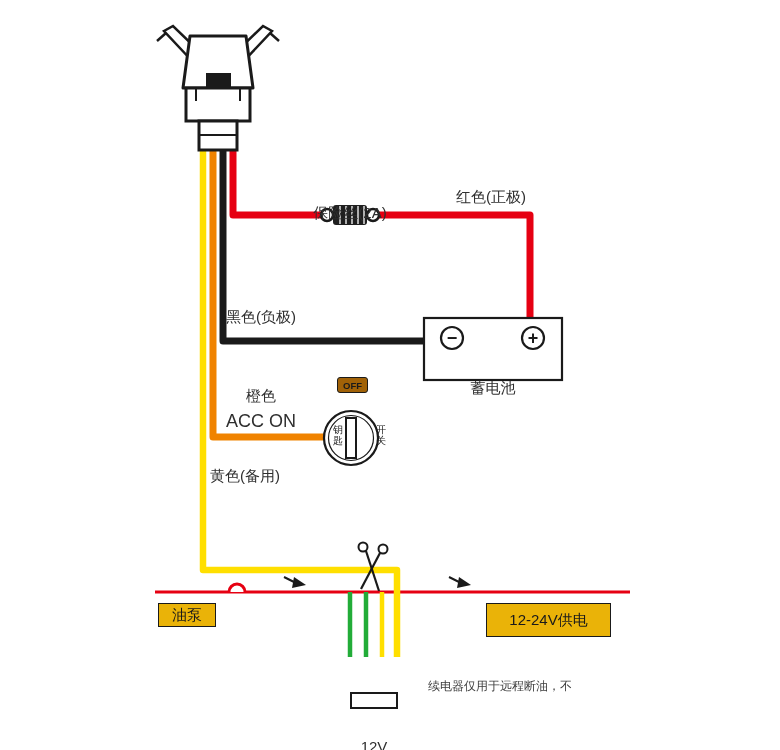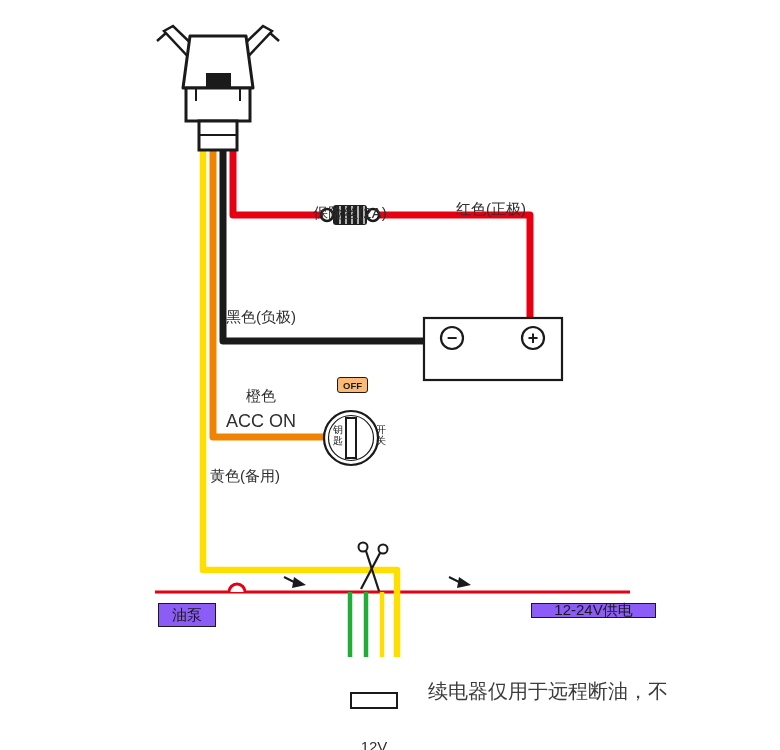--- a/index.html
+++ b/index.html
@@ -1,30 +1,30 @@
 <!DOCTYPE html>
 <html><head>
 <meta charset="utf-8">
 <style>
   html,body{margin:0;padding:0;background:#fff;}
   .stage{position:relative;width:780px;height:750px;background:#fff;overflow:hidden;
          font-family:"Liberation Sans","DejaVu Sans",sans-serif;}
   .stage svg{position:absolute;left:0;top:0;}
   .label{position:absolute;font-size:15px;color:#2f2f2f;white-space:nowrap;}
   .center{text-align:center;margin-top:28px;}
-  .box{position:absolute;background:#8b5cf6;border:2px solid #1a1a1a;display:flex;
+  .box{position:absolute;background:#eab308;border:2px solid #1a1a1a;display:flex;
        align-items:center;justify-content:center;font-size:15px;color:#1a1a1a;
        box-sizing:border-box;white-space:nowrap;}
   .thin{border-width:1.5px;}
   .vtext{position:absolute;width:12px;font-size:10px;line-height:11px;color:#1a1a1a;
          text-align:center;word-break:break-all;}
-  .badge{position:absolute;background:#fdba74;border:1.5px solid #1a1a1a;border-radius:3px;
+  .badge{position:absolute;background:#a16207;border:1.5px solid #1a1a1a;border-radius:3px;
          font-size:9.5px;font-weight:bold;color:#1a1a1a;display:flex;align-items:center;
          justify-content:center;box-sizing:border-box;}
-  .note{position:absolute;font-size:20px;color:#3c3c3c;white-space:nowrap;}
+  .note{position:absolute;font-size:12px;color:#3c3c3c;white-space:nowrap;}
 </style>
 </head>
 <body>
 
 <div class="stage">
 
   <svg width="780" height="750" viewBox="0 0 780 750">
 
     <line x1="155" y1="592" x2="630" y2="592" stroke="#e60012" stroke-width="3"></line>
     <path d="M229,592 A8,8 0 0 1 245,592" fill="#fff" stroke="#e60012" stroke-width="3"></path>
@@ -89,29 +89,30 @@
 
     <g stroke="#1a1a1a" fill="none">
       <line x1="366" y1="551" x2="379" y2="591" stroke-width="2.2"></line>
       <line x1="380" y1="553" x2="361" y2="589" stroke-width="2.2"></line>
       <circle cx="363" cy="547" r="4.5" stroke-width="2"></circle>
       <circle cx="383" cy="549" r="4.5" stroke-width="2"></circle>
     </g>
   </svg>
 
   <div class="label center" style="left:293px;top:176px;width:114px">保险丝(2A)</div>
-  <div class="label" style="left:456px;top:200px">红色(正极)</div>
+  <div class="label" style="left:456px;top:188px">红色(正极)</div>
   <div class="label" style="left:226px;top:308px">黑色(负极)</div>
+  <div class="label center" style="left:424px;top:351px;width:138px">蓄电池</div>
   <div class="label" style="left:246px;top:387px">橙色</div>
   <div class="label" style="left:226px;top:411px;font-size:18px">ACC ON</div>
   <div class="label" style="left:210px;top:467px">黄色(备用)</div>
 
   <div class="badge" style="left:337px;top:377px;width:31px;height:16px">OFF</div>
   <div class="vtext" style="left:332px;top:424px">钥匙</div>
   <div class="vtext" style="left:375px;top:424px">开关</div>
 
   <div class="box thin" style="left:158px;top:603px;width:58px;height:24px">油泵</div>
-  <div class="box thin" style="left:531px;top:603px;width:125px;height:15px">12-24V供电</div>
+  <div class="box thin" style="left:486px;top:603px;width:125px;height:34px">12-24V供电</div>
 
   <div class="label center" style="left:338px;top:710px;width:72px">12V</div>
 
   <div class="note" style="left:428px;top:678px">续电器仅用于远程断油，不</div>
 </div>
 
 </body></html>

